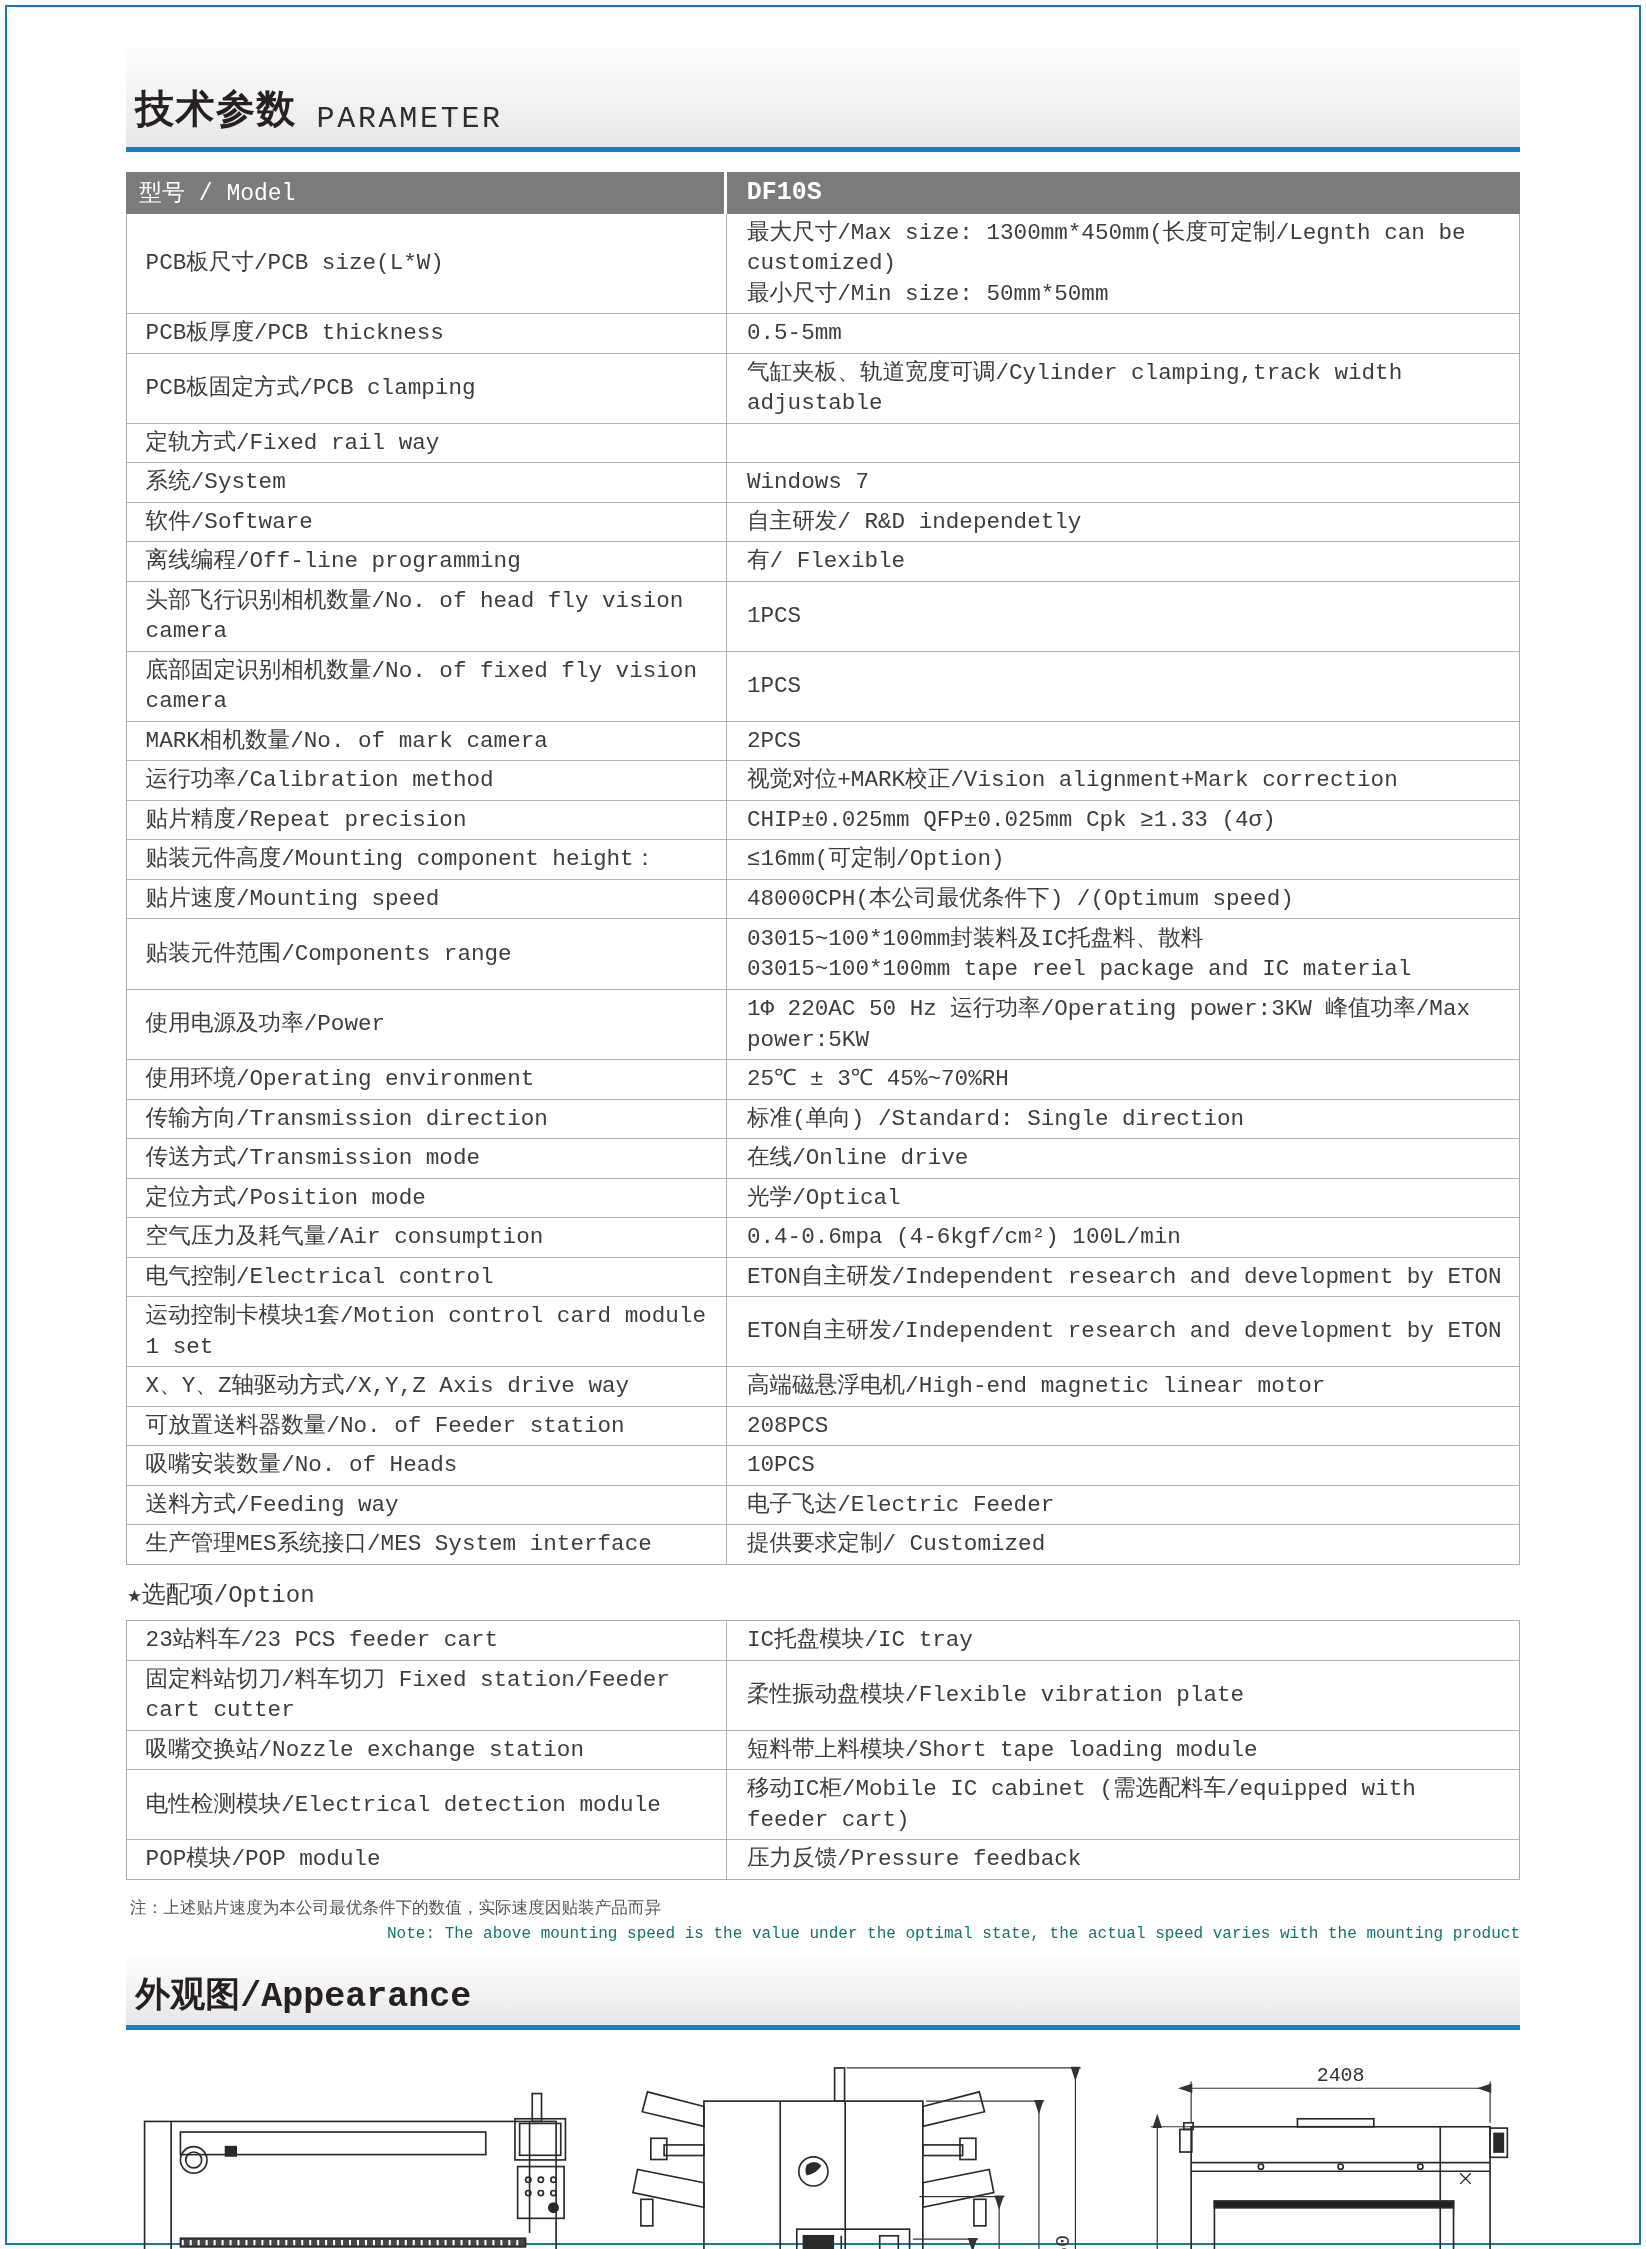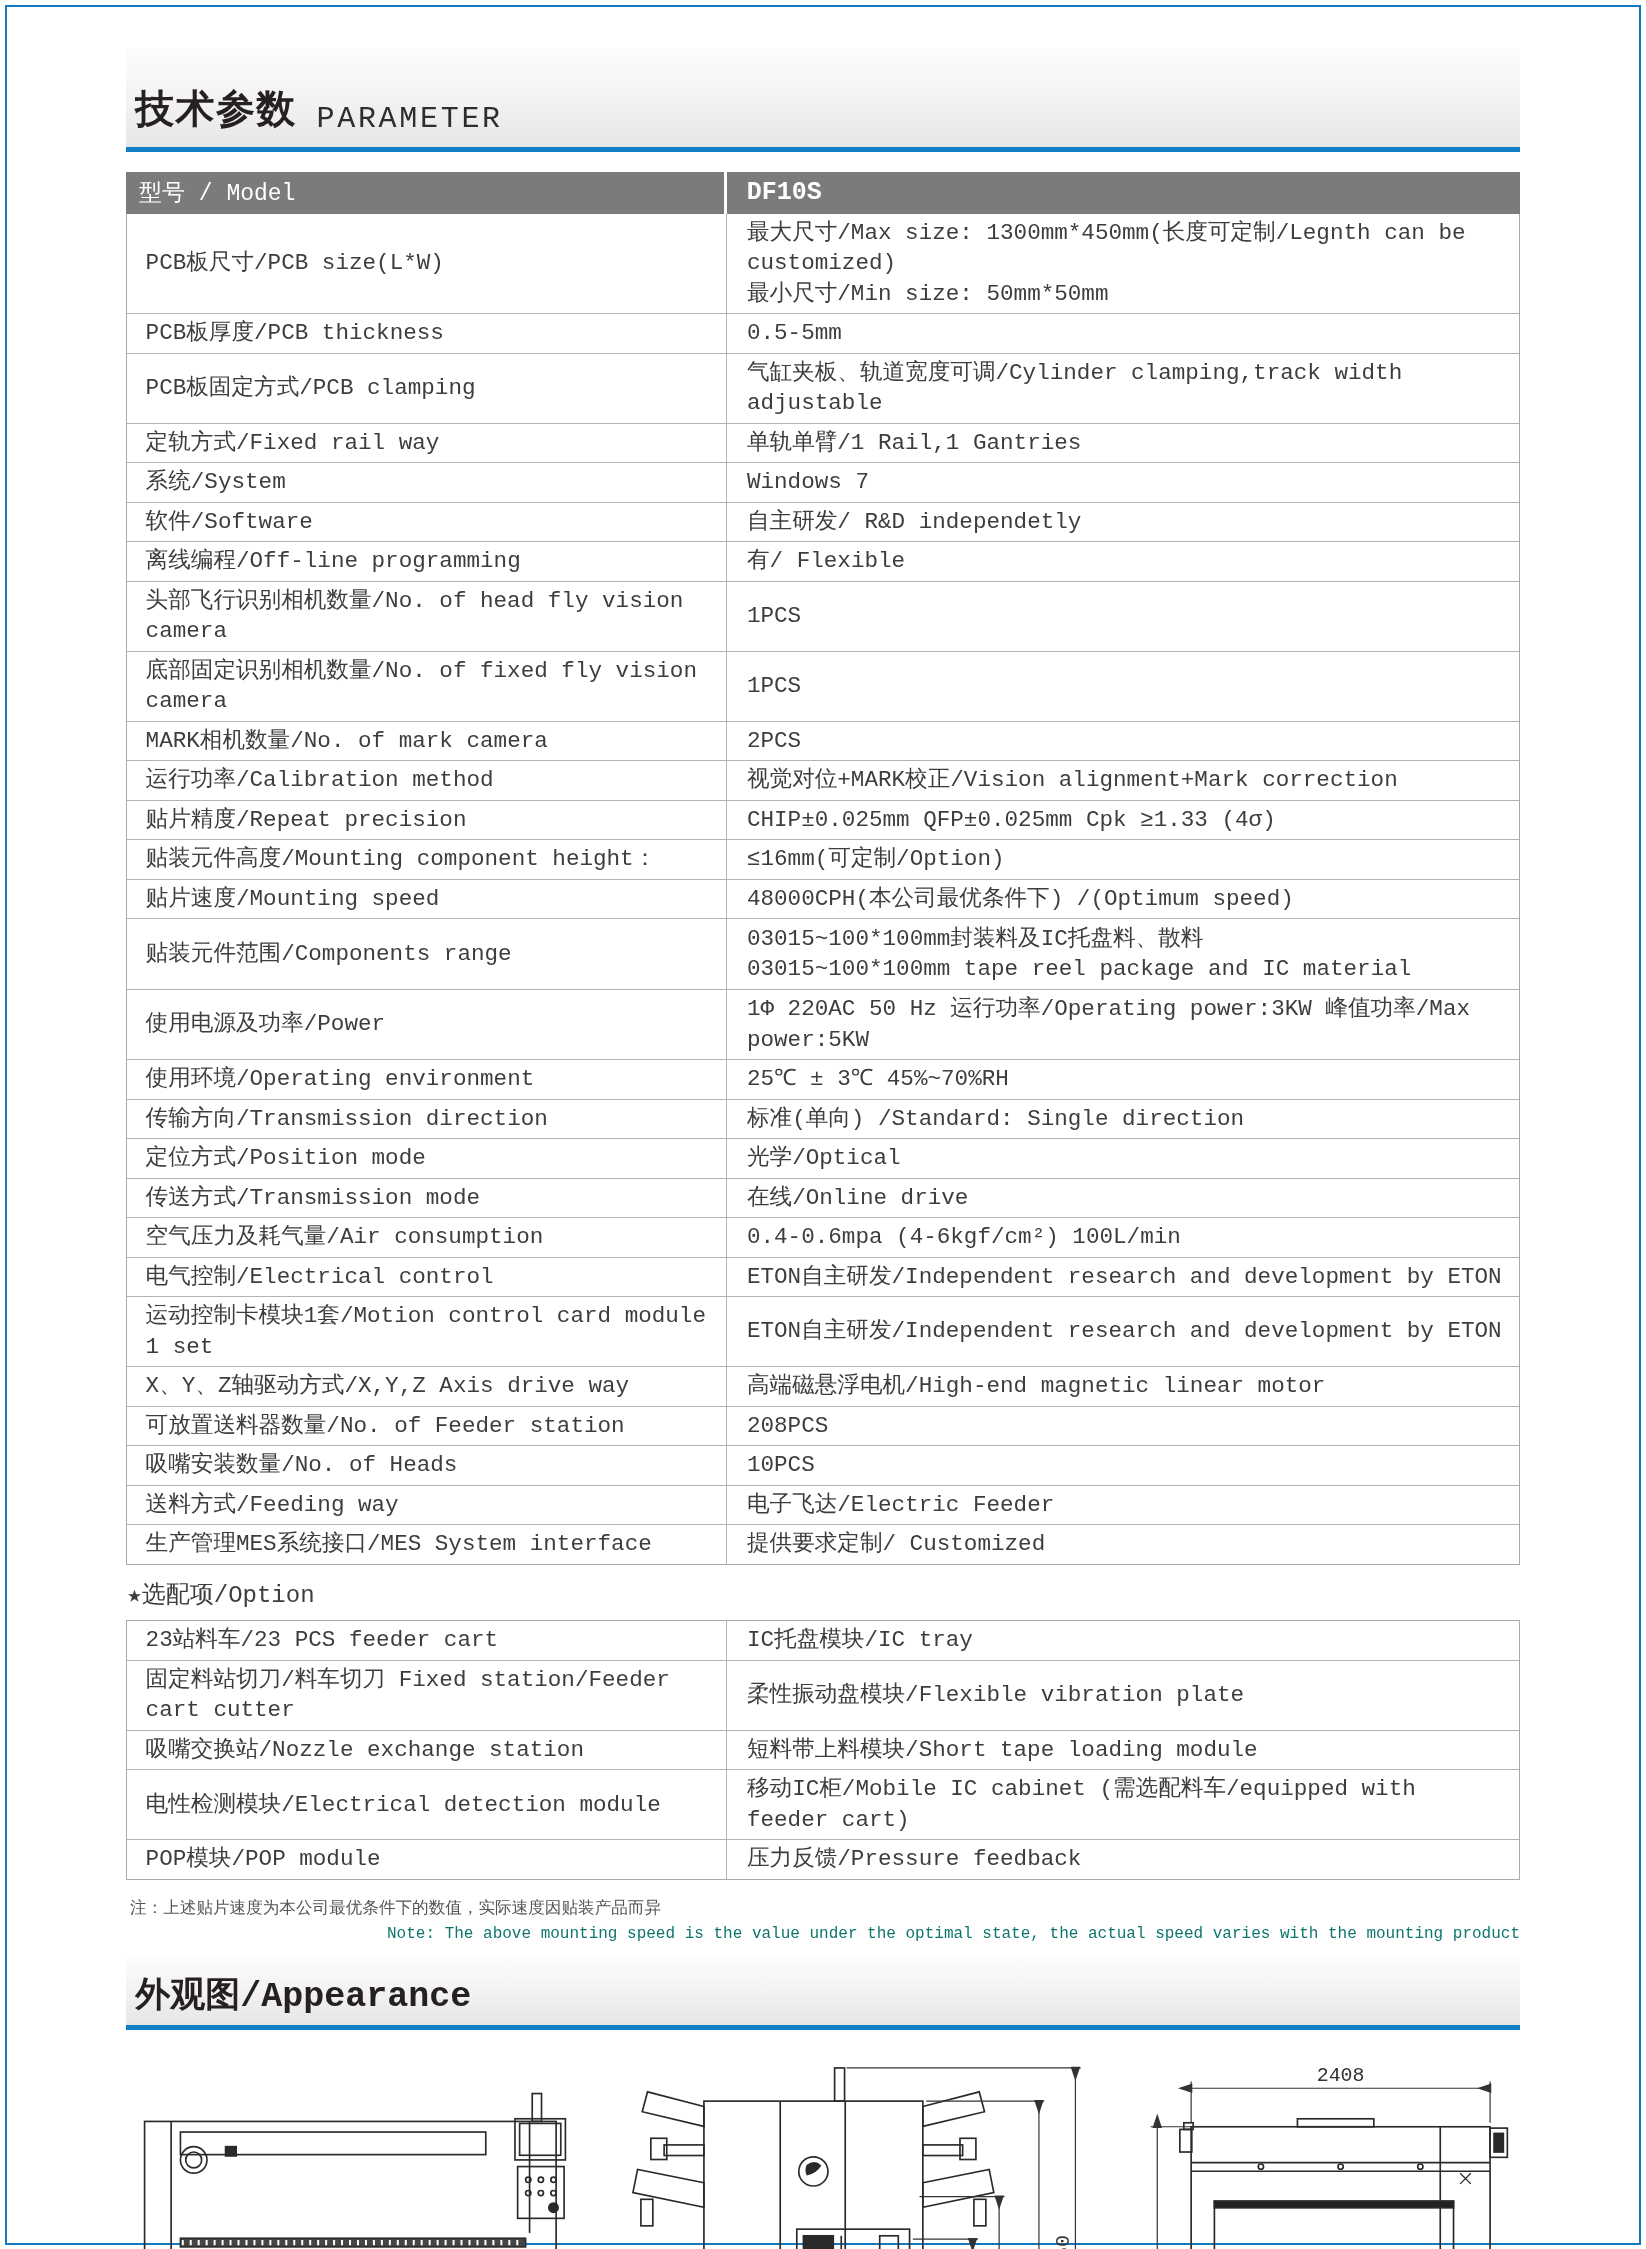--- a/index.html
+++ b/index.html
@@ -96,23 +96,20 @@
               <div>PCB板固定方式/PCB clamping</div>
             </div>
             <div class="cell value">
               <div>气缸夹板、轨道宽度可调/Cylinder clamping,track width adjustable</div>
             </div>
           </div>
           <div class="trow">
             <div class="cell label">
               <div>定轨方式/Fixed rail  way</div>
             </div>
-            <div class="cell value">
-              <div>单轨单臂/1 Rail,1 Gantries</div>
-            </div>
           </div>
           <div class="trow">
             <div class="cell label">
               <div>系统/System</div>
             </div>
             <div class="cell value">
               <div>Windows 7</div>
             </div>
           </div>
           <div class="trow">
@@ -215,32 +212,32 @@
           <div class="trow">
             <div class="cell label">
               <div>传输方向/Transmission direction</div>
             </div>
             <div class="cell value">
               <div>标准(单向) /Standard: Single direction</div>
             </div>
           </div>
           <div class="trow">
             <div class="cell label">
+              <div>传送方式/Transmission mode</div>
+            </div>
+            <div class="cell value">
+              <div>在线/Online drive</div>
+            </div>
+          </div>
+          <div class="trow">
+            <div class="cell label">
               <div>定位方式/Position mode</div>
             </div>
             <div class="cell value">
               <div>光学/Optical</div>
-            </div>
-          </div>
-          <div class="trow">
-            <div class="cell label">
-              <div>传送方式/Transmission mode</div>
-            </div>
-            <div class="cell value">
-              <div>在线/Online drive</div>
             </div>
           </div>
           <div class="trow">
             <div class="cell label">
               <div>空气压力及耗气量/Air consumption</div>
             </div>
             <div class="cell value">
               <div>0.4-0.6mpa (4-6kgf/cm²)  100L/min</div>
             </div>
           </div>

